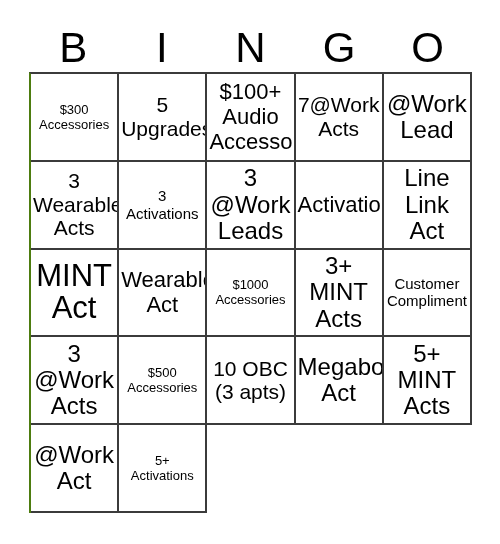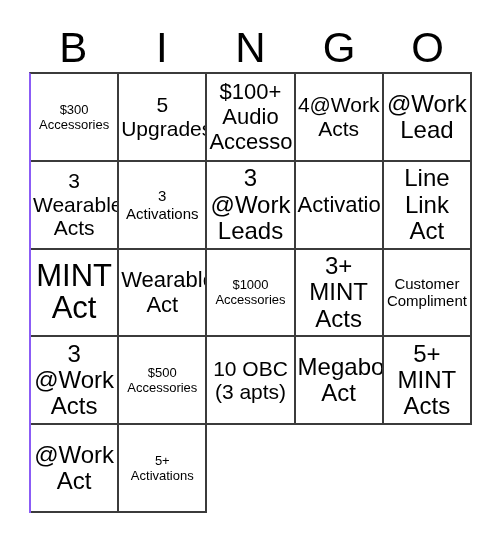--- a/index.html
+++ b/index.html
@@ -41,21 +41,21 @@
     color: #000000;
   }
   
   #grid {
     position: absolute;
     left: 29px;
     top: 72px;
     width: 443px;
     height: 441px;
     border-top: 2px solid #3b3b3b;
-    border-left: 2px solid #8b5cf6;
+    border-left: 2px solid #4d7c0f;
     box-sizing: border-box;
     display: grid;
     grid-template-columns: repeat(5, 1fr);
     grid-template-rows: repeat(5, 1fr);
     background: #ffffff;
   }
   .cell {
     border-right: 2px solid #3b3b3b;
     border-bottom: 2px solid #3b3b3b;
     box-sizing: border-box;
@@ -103,21 +103,21 @@
     <div class="cell">
         <span class="cell-text fs-lg">5
 Upgrades</span>
       </div>
     <div class="cell">
         <span class="cell-text fs-md">$100+
 Audio
 Accessory</span>
       </div>
     <div class="cell">
-        <span class="cell-text fs-lg">4@Work
+        <span class="cell-text fs-lg">7@Work
 Acts</span>
       </div>
     <div class="cell">
         <span class="cell-text fs-xl">@Work
 Lead</span>
       </div>
 
     <div class="cell">
         <span class="cell-text fs-lg">3
 Wearable

